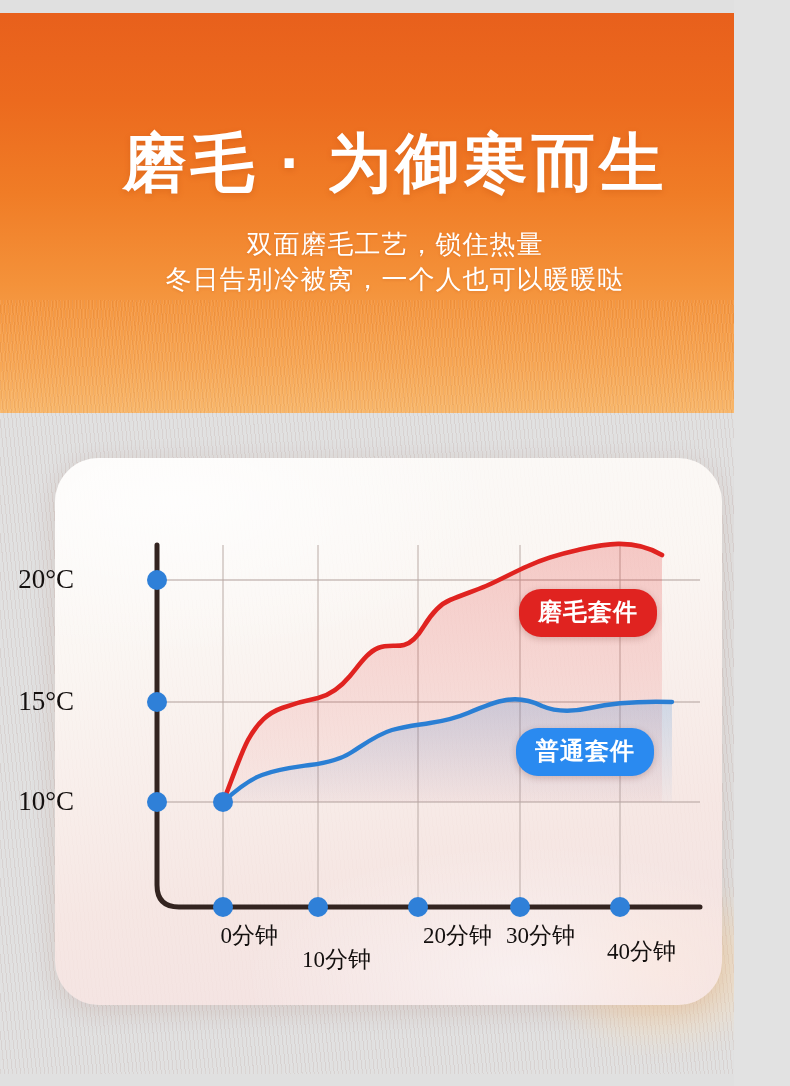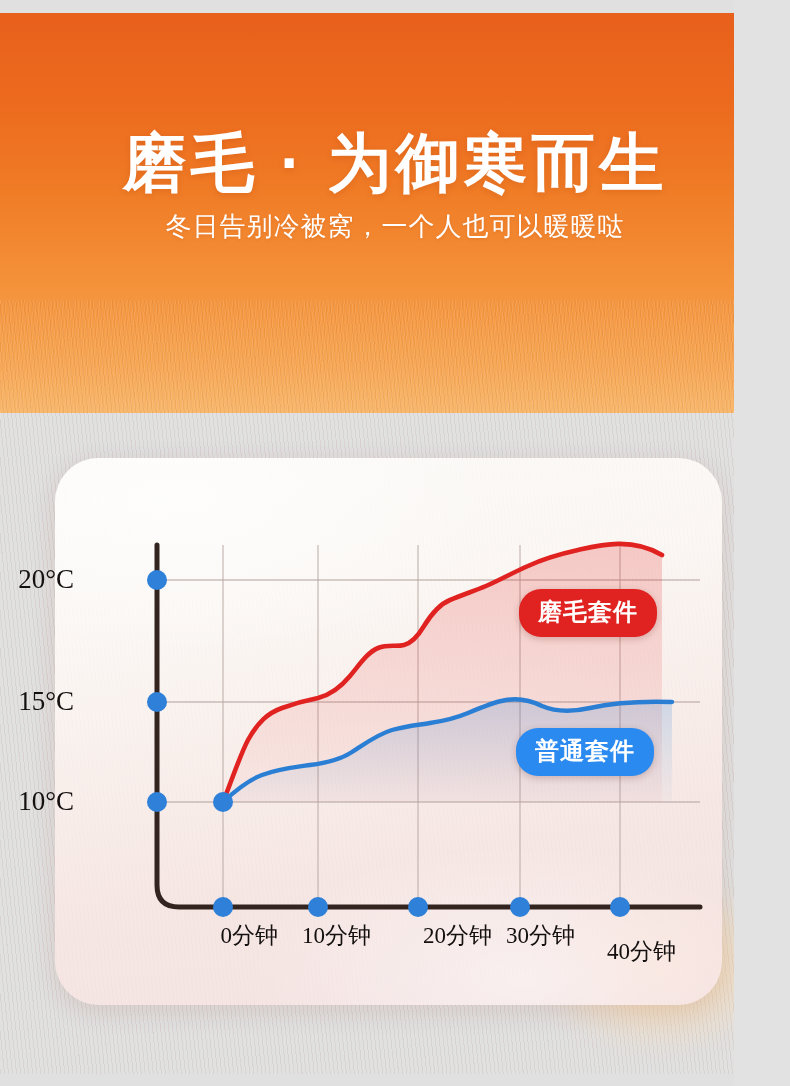--- a/index.html
+++ b/index.html
@@ -75,21 +75,21 @@
   .headline{
     font-size:64px;font-weight:bold;color:#ffffff;letter-spacing:4px;
     line-height:1.05;
     text-shadow:0 2px 6px rgba(170,60,10,.22);
   }
   .sub1,.sub2{
     color:#ffffff;font-size:26px;letter-spacing:1px;
     text-shadow:0 1px 3px rgba(170,60,10,.20);
   }
   .sub1{margin-top:30px;}
-  .sub2{margin-top:12px;}
+  .sub2{}
 
   
   .card{
     position:absolute;left:55px;top:458px;width:667px;height:547px;
     border-radius:44px;
     background:linear-gradient(170deg,
        rgba(255,253,251,.90) 0%,
        rgba(255,250,246,.86) 30%,
        rgba(250,232,228,.84) 70%,
        rgba(246,226,226,.86) 100%);
@@ -137,20 +137,21 @@
 
   <div class="strip-top"></div>
 
   <div class="hero"></div>
 
   <div class="fur"></div>
   <div class="fur-glow"></div>
 
   <div class="headline-wrap">
     <div class="headline">磨毛 · 为御寒而生</div>
+    <div class="sub1">双面磨毛工艺，锁住热量</div>
     <div class="sub2">冬日告别冷被窝，一个人也可以暖暖哒</div>
   </div>
 
   <div class="card">
     <div class="card-sheen"></div>
   </div>
 
   <svg class="chart-svg" viewBox="0 0 790 1086">
     <defs>
       <linearGradient id="redFill" x1="0" y1="0" x2="0" y2="1">
@@ -248,21 +249,21 @@
     </g>
 
     <circle cx="223" cy="802" r="10" fill="#2f80d8"></circle>
   </svg>
 
   <div class="ylab" style="left:-18px;top:564px;">20°C</div>
   <div class="ylab" style="left:-18px;top:686px;">15°C</div>
   <div class="ylab" style="left:-18px;top:786px;">10°C</div>
 
   <div class="xlab" style="left:168px;top:920px;">0分钟</div>
-  <div class="xlab" style="left:261px;top:920px;">10分钟</div>
+  <div class="xlab" style="left:261px;top:944px;">10分钟</div>
   <div class="xlab" style="left:382px;top:920px;">20分钟</div>
   <div class="xlab" style="left:465px;top:920px;">30分钟</div>
   <div class="xlab" style="left:566px;top:920px;margin-top:16px;">40分钟</div>
 
   <div class="pill pill-red">磨毛套件</div>
   <div class="pill pill-blue">普通套件</div>
 
   <div class="strip-bottom"></div>
 </div>
 

